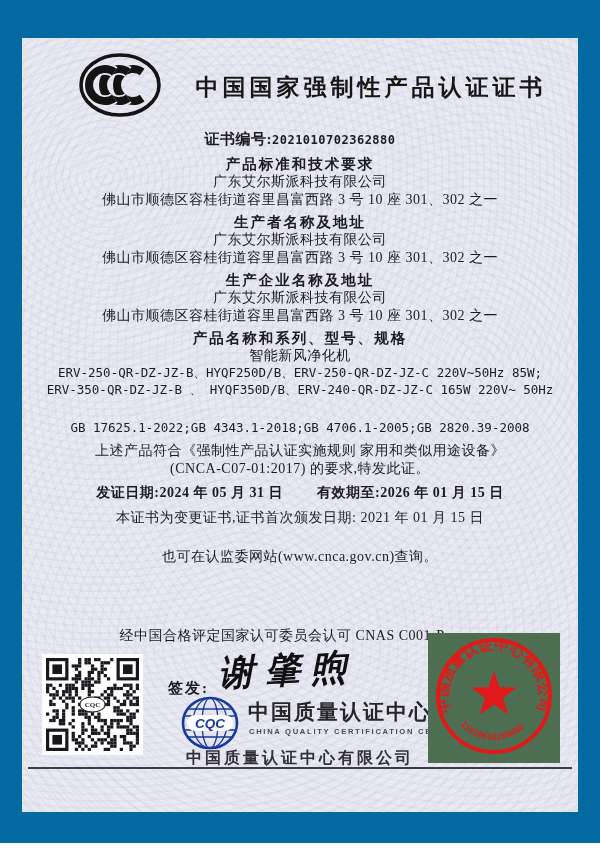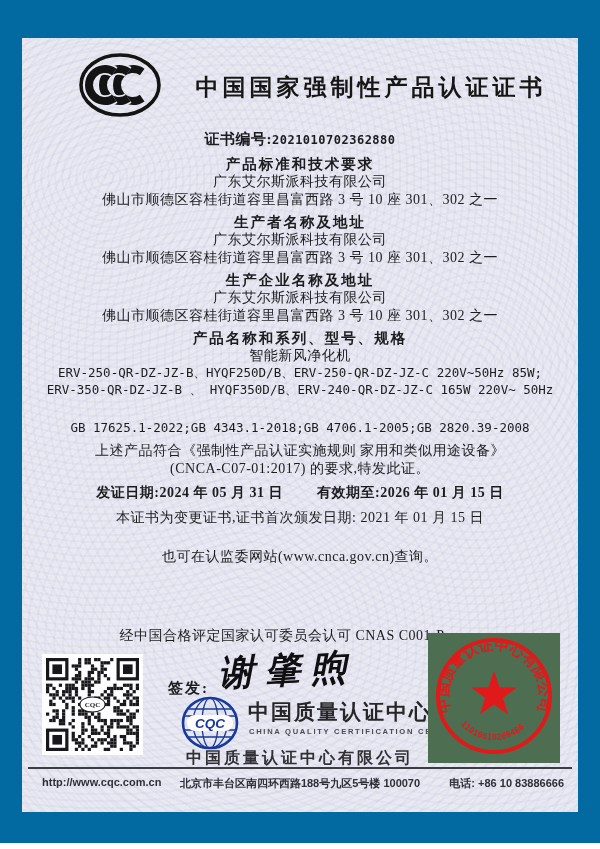--- a/index.html
+++ b/index.html
@@ -439,20 +439,15 @@
           <textPath href="#ringPath" startOffset="0" textLength="176" lengthAdjust="spacingAndGlyphs">中国质量认证中心有限公司</textPath>
         </text>
         <text font-size="8.5" font-weight="bold" fill="#e01a1a" font-family="DejaVu Sans Mono, monospace">
           <textPath href="#serialPath" startOffset="0" textLength="72" lengthAdjust="spacingAndGlyphs">11010610269466</textPath>
         </text>
         <polygon fill="#e01a1a" points="66,38 71.6,54.3 88.8,54.6 75.0,64.9 80.1,81.4 66,71.5 51.9,81.4 57.0,64.9 43.2,54.6 60.4,54.3"></polygon>
       </svg>
     </div>
 
     <div class="rule"></div>
-    <div class="footer">
-      <span class="web">http://www.cqc.com.cn</span>
-      <span class="addr">北京市丰台区南四环西路188号九区5号楼  100070</span>
-      <span class="phone">电话: +86 10 83886666</span>
-    </div>
 
   </div>
 </div>
 
 </body></html>

